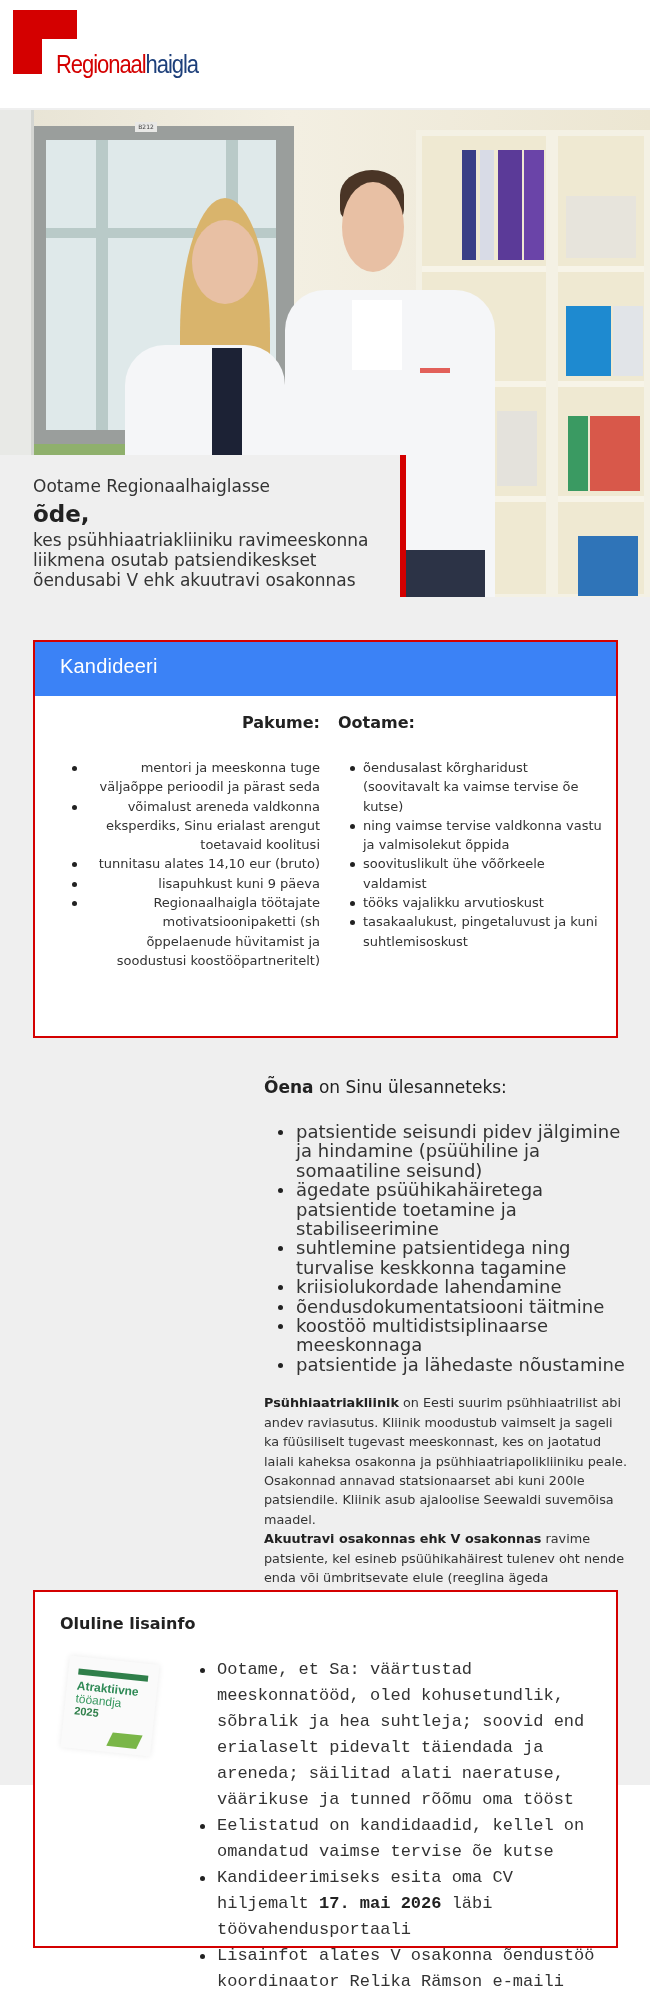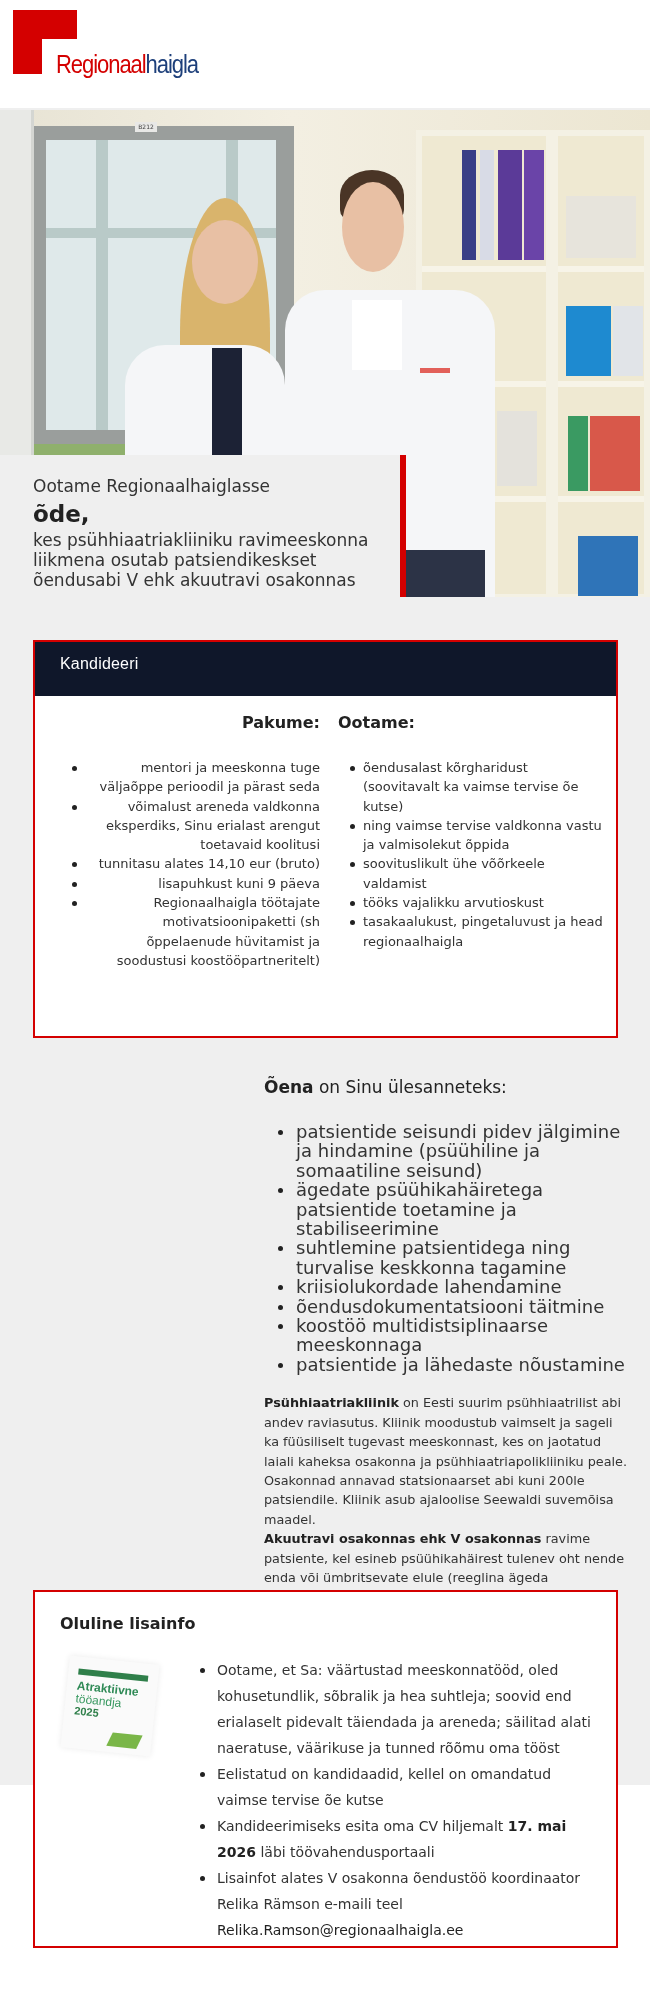--- a/index.html
+++ b/index.html
@@ -60,21 +60,21 @@
   .title-intro { font-size: 17px; color: #333; line-height: 22px; }
   .title-main { font-size: 23px; font-weight: bold; color: #222; line-height: 30px; margin-top: 2px; }
   .title-sub { font-size: 17px; color: #333; line-height: 20px; margin-top: 1px; white-space: pre-line; }
 
   
   .apply-box {
     position: absolute; left: 33px; top: 640px; width: 585px; height: 398px;
     background: #fff; border: 2px solid #d40000;
   }
   .apply-header {
-    height: 54px; background: #0f172a; color: #fff; font-size: 16px; padding: 13px 0 0 25px;
+    height: 54px; background: #3b82f6; color: #fff; font-size: 20px; padding: 13px 0 0 25px;
     font-family: "Liberation Sans", sans-serif; letter-spacing: 0.2px; cursor: pointer;
   }
   .col { position: absolute; top: 70px; }
   .col-left { left: 25px; width: 260px; text-align: right; }
   .col-right { left: 303px; width: 270px; }
   .col h3 { font-size: 16px; font-weight: bold; color: #222; line-height: 22px; }
   .col ul { margin-top: 24px; padding-left: 12px; list-style: none; }
   .col li { position: relative; font-size: 13px; line-height: 19.3px; color: #333; padding-left: 13px; }
   .col li::before { content: ""; position: absolute; left: 0; top: 8px; width: 5px; height: 5px; border-radius: 50%; background: #222; }
 
@@ -98,21 +98,21 @@
   .badge {
     position: absolute; left: 30px; top: 68px; width: 90px; height: 92px;
     background: #fafafa; transform: rotate(6deg); box-shadow: 0 0 6px rgba(0,0,0,0.08);
   }
   .badge-tag { position: absolute; left: 10px; top: 12px; width: 70px; height: 6px; background: #2f7f4a; }
   .badge-l1 { position: absolute; left: 10px; top: 22px; font-size: 12px; font-weight: bold; color: #2f8a56; font-family: "Liberation Sans", sans-serif; }
   .badge-l2 { position: absolute; left: 10px; top: 35px; font-size: 12px; color: #3a9a62; font-family: "Liberation Sans", sans-serif; }
   .badge-l3 { position: absolute; left: 10px; top: 48px; font-size: 11px; font-weight: bold; color: #2f7f4a; font-family: "Liberation Sans", sans-serif; }
   .badge-green { position: absolute; left: 48px; top: 72px; width: 30px; height: 14px; background: #7ab648; transform: skewX(-20deg); }
   .info-list { position: absolute; left: 165px; top: 65px; width: 400px; list-style: none; }
-  .info-list li { position: relative; font-size: 14px; line-height: 26px; color: #333; padding-left: 17px; }
+  .info-list li { position: relative; font-size: 17px; line-height: 26px; color: #333; padding-left: 17px; font-family: Liberation Mono, monospace; }
   .info-list li::before { content: ""; position: absolute; left: 0; top: 11px; width: 5px; height: 5px; border-radius: 50%; background: #222; }
   .info-list li b { color: #222; }
   .email { color: #222; text-decoration: none; cursor: pointer; }
 </style>
 </head>
 <body>
 
 <div class="page-bg"></div>
 
 <header class="header">
@@ -193,21 +193,21 @@
       <li>Regionaalhaigla töötajate motivatsioonipaketti (sh õppelaenude hüvitamist ja soodustusi koostööpartneritelt)</li>
     </ul>
   </div>
   <div class="col col-right">
     <h3>Ootame:</h3>
     <ul>
       <li>õendusalast kõrgharidust (soovitavalt ka vaimse tervise õe kutse)</li>
       <li>ning vaimse tervise valdkonna vastu ja valmisolekut õppida</li>
       <li>soovituslikult ühe võõrkeele valdamist</li>
       <li>tööks vajalikku arvutioskust</li>
-      <li>tasakaalukust, pingetaluvust ja head regionaalhaigla</li>
+      <li>tasakaalukust, pingetaluvust ja kuni suhtlemisoskust</li>
     </ul>
   </div>
 </section>
 
 <section class="duties">
   <h2><b>Õena</b><span> on Sinu ülesanneteks:</span></h2>
   <ul>
     <li>patsientide seisundi pidev jälgimine ja hindamine (psüühiline ja somaatiline seisund)</li>
     <li>ägedate psüühikahäiretega patsientide toetamine ja stabiliseerimine</li>
     <li>suhtlemine patsientidega ning turvalise keskkonna tagamine</li>

